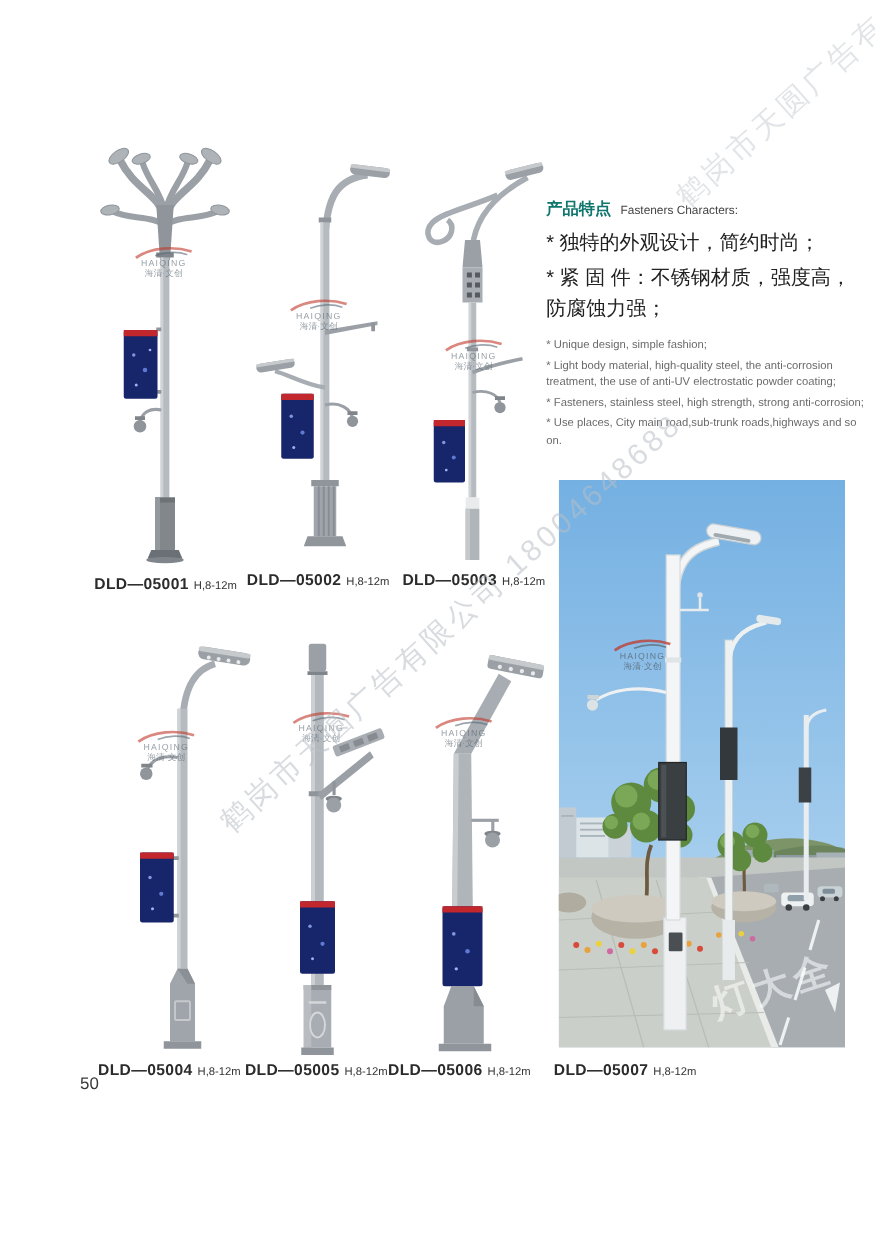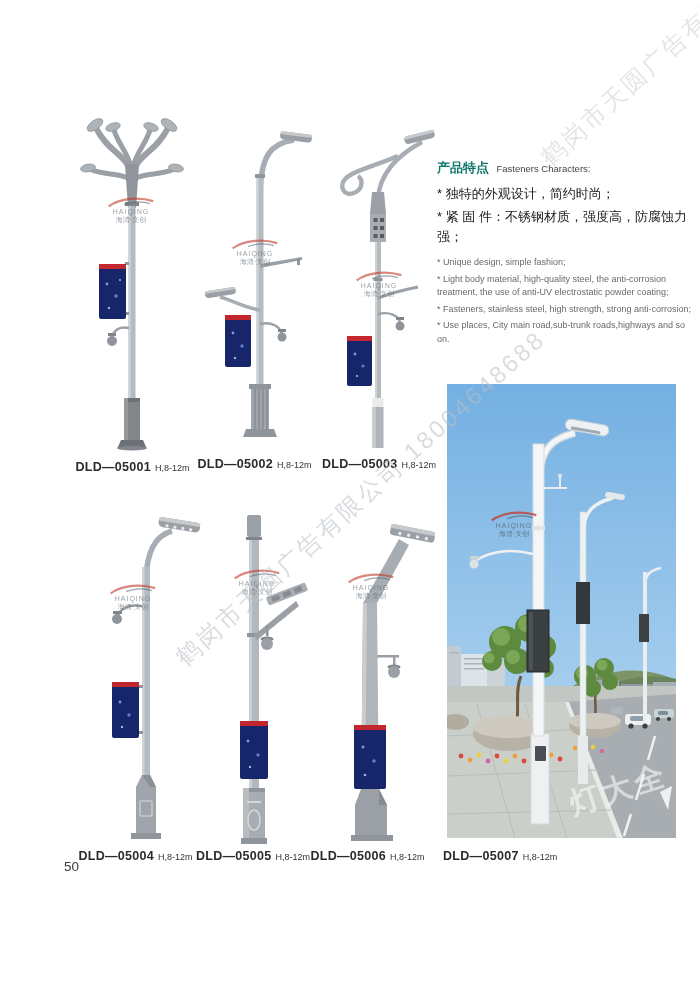--- a/index.html
+++ b/index.html
@@ -13,21 +13,21 @@
     position:absolute;white-space:nowrap;pointer-events:none;z-index:40;
     font-size:24px;letter-spacing:3px;color:#b9bfc6;opacity:.55;
     transform:rotate(-42deg);transform-origin:0 50%;
   }
   .diag-wm.corner{opacity:.4;}
   
   .features{position:absolute;left:437px;top:158px;width:256px;z-index:10;}
   .f-title{margin-bottom:7px;}
   .f-title .cn{font-weight:bold;font-size:13px;color:#0f766e;}
   .f-title .en{font-size:9.5px;color:#444;margin-left:3px;}
-  .cnline{margin:0 0 3px 0;font-size:13px;line-height:1.55;color:#222;}
+  .cnline{margin:0 0 3px 0;font-size:16px;line-height:1.55;color:#222;}
   .en-block{margin-top:9px;}
   .enline{margin:0 0 3px 0;font-size:9px;line-height:1.5;color:#6a6a6a;}
   
   .lampcell{position:absolute;z-index:5;}
   .lampcell svg{display:block;width:100%;height:100%;}
   .photoframe{position:absolute;left:447px;top:384px;width:229px;height:454px;z-index:5;}
   .photoframe svg{display:block;width:100%;height:100%;}
   .photo-wm{
     position:absolute;right:6px;bottom:28px;z-index:20;pointer-events:none;
     font-size:30px;font-weight:bold;color:rgba(255,255,255,.55);

